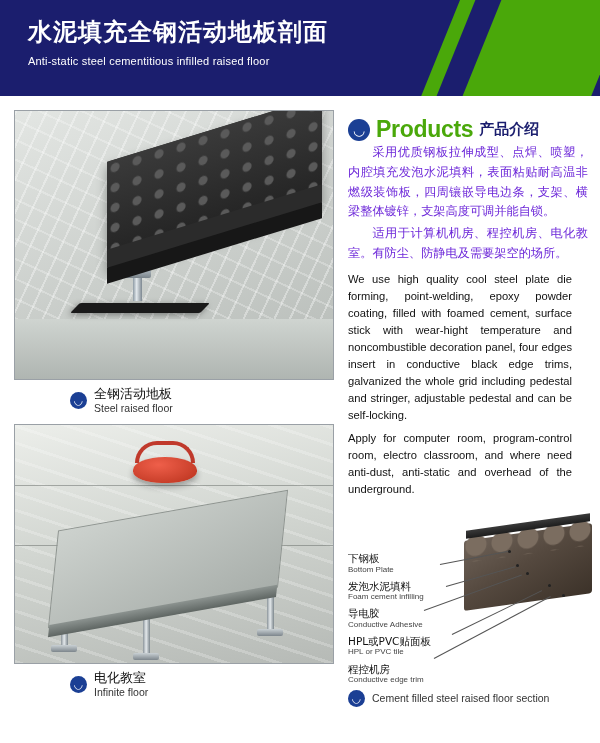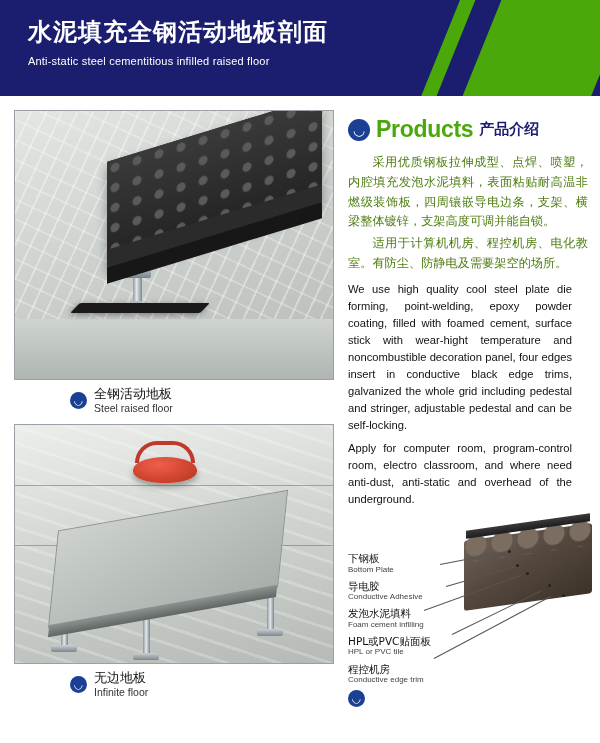--- a/index.html
+++ b/index.html
@@ -167,22 +167,21 @@
   .prod-en {
     color: #4aa80a; font-size: 23px; font-weight: bold; letter-spacing: -0.3px;
     font-family: "Liberation Sans", sans-serif;
   }
   .prod-cn {
     color: #1b1e6e; font-size: 15px; font-weight: bold;
     font-family: "DejaVu Sans", sans-serif;
     text-align: center;
   }
   .body-cn {
-    margin-top: 10px;
-    font-size: 12.2px; line-height: 1.62; color: #4d7c0f;
+    font-size: 12.2px; line-height: 1.62; color: #6d28d9;
     text-align: justify;
     font-family: "DejaVu Sans", sans-serif;
   }
   .body-cn p { margin: 0 0 2px 0; text-indent: 2em; }
   .body-en {
     margin-top: 7px;
     font-size: 11.2px; line-height: 1.52; color: #111;
     text-align: justify;
     font-family: "Liberation Sans", sans-serif;
   }
@@ -265,21 +264,21 @@
     <div class="p2-foot" style="left:242px; top:204px;"></div>
     <div class="p2-panel">
       <div class="p2-panel-edge"></div>
     </div>
     <div class="p2-handle"></div>
     <div class="p2-cup"></div>
   </div>
   <div class="caption">
     <div class="cap-icon">◡</div>
     <div>
-      <div class="cap-text-cn">无边地板</div>
+      <div class="cap-text-cn">电化教室</div>
       <div class="cap-text-en">Infinite floor</div>
     </div>
   </div>
 </div>
 
 <div class="right-col">
   <div class="prod-head">
     <div class="prod-icon">◡</div>
     <div class="prod-en">Products</div>
     <div class="prod-cn">产品介绍</div>
@@ -314,35 +313,36 @@
   <div class="dot" style="left:178px; top:44px;"></div>
   <div class="dot" style="left:200px; top:56px;"></div>
   <div class="dot" style="left:214px; top:66px;"></div>
 
   <div class="lbl-rows">
     <div class="lbl">
       <div class="lbl-cn">下钢板</div>
       <div class="lbl-en">Bottom Plate</div>
     </div>
     <div class="lbl">
+      <div class="lbl-cn">发泡水泥填料</div>
+      <div class="lbl-en">Foam cement infilling</div>
+    </div>
+    <div class="lbl">
       <div class="lbl-cn">导电胶</div>
       <div class="lbl-en">Conductive Adhesive</div>
-    </div>
-    <div class="lbl">
-      <div class="lbl-cn">发泡水泥填料</div>
-      <div class="lbl-en">Foam cement infilling</div>
     </div>
     <div class="lbl">
       <div class="lbl-cn">HPL或PVC贴面板</div>
       <div class="lbl-en">HPL or PVC tile</div>
     </div>
     <div class="lbl">
       <div class="lbl-cn">程控机房</div>
       <div class="lbl-en">Conductive edge trim</div>
     </div>
   </div>
 </div>
 
 <div class="diagram-caption">
   <div class="cap-icon">◡</div>
   <div>
+    <div class="cap-text-en">Cement filled steel raised floor section</div>
   </div>
 </div>
 
 </body></html>

